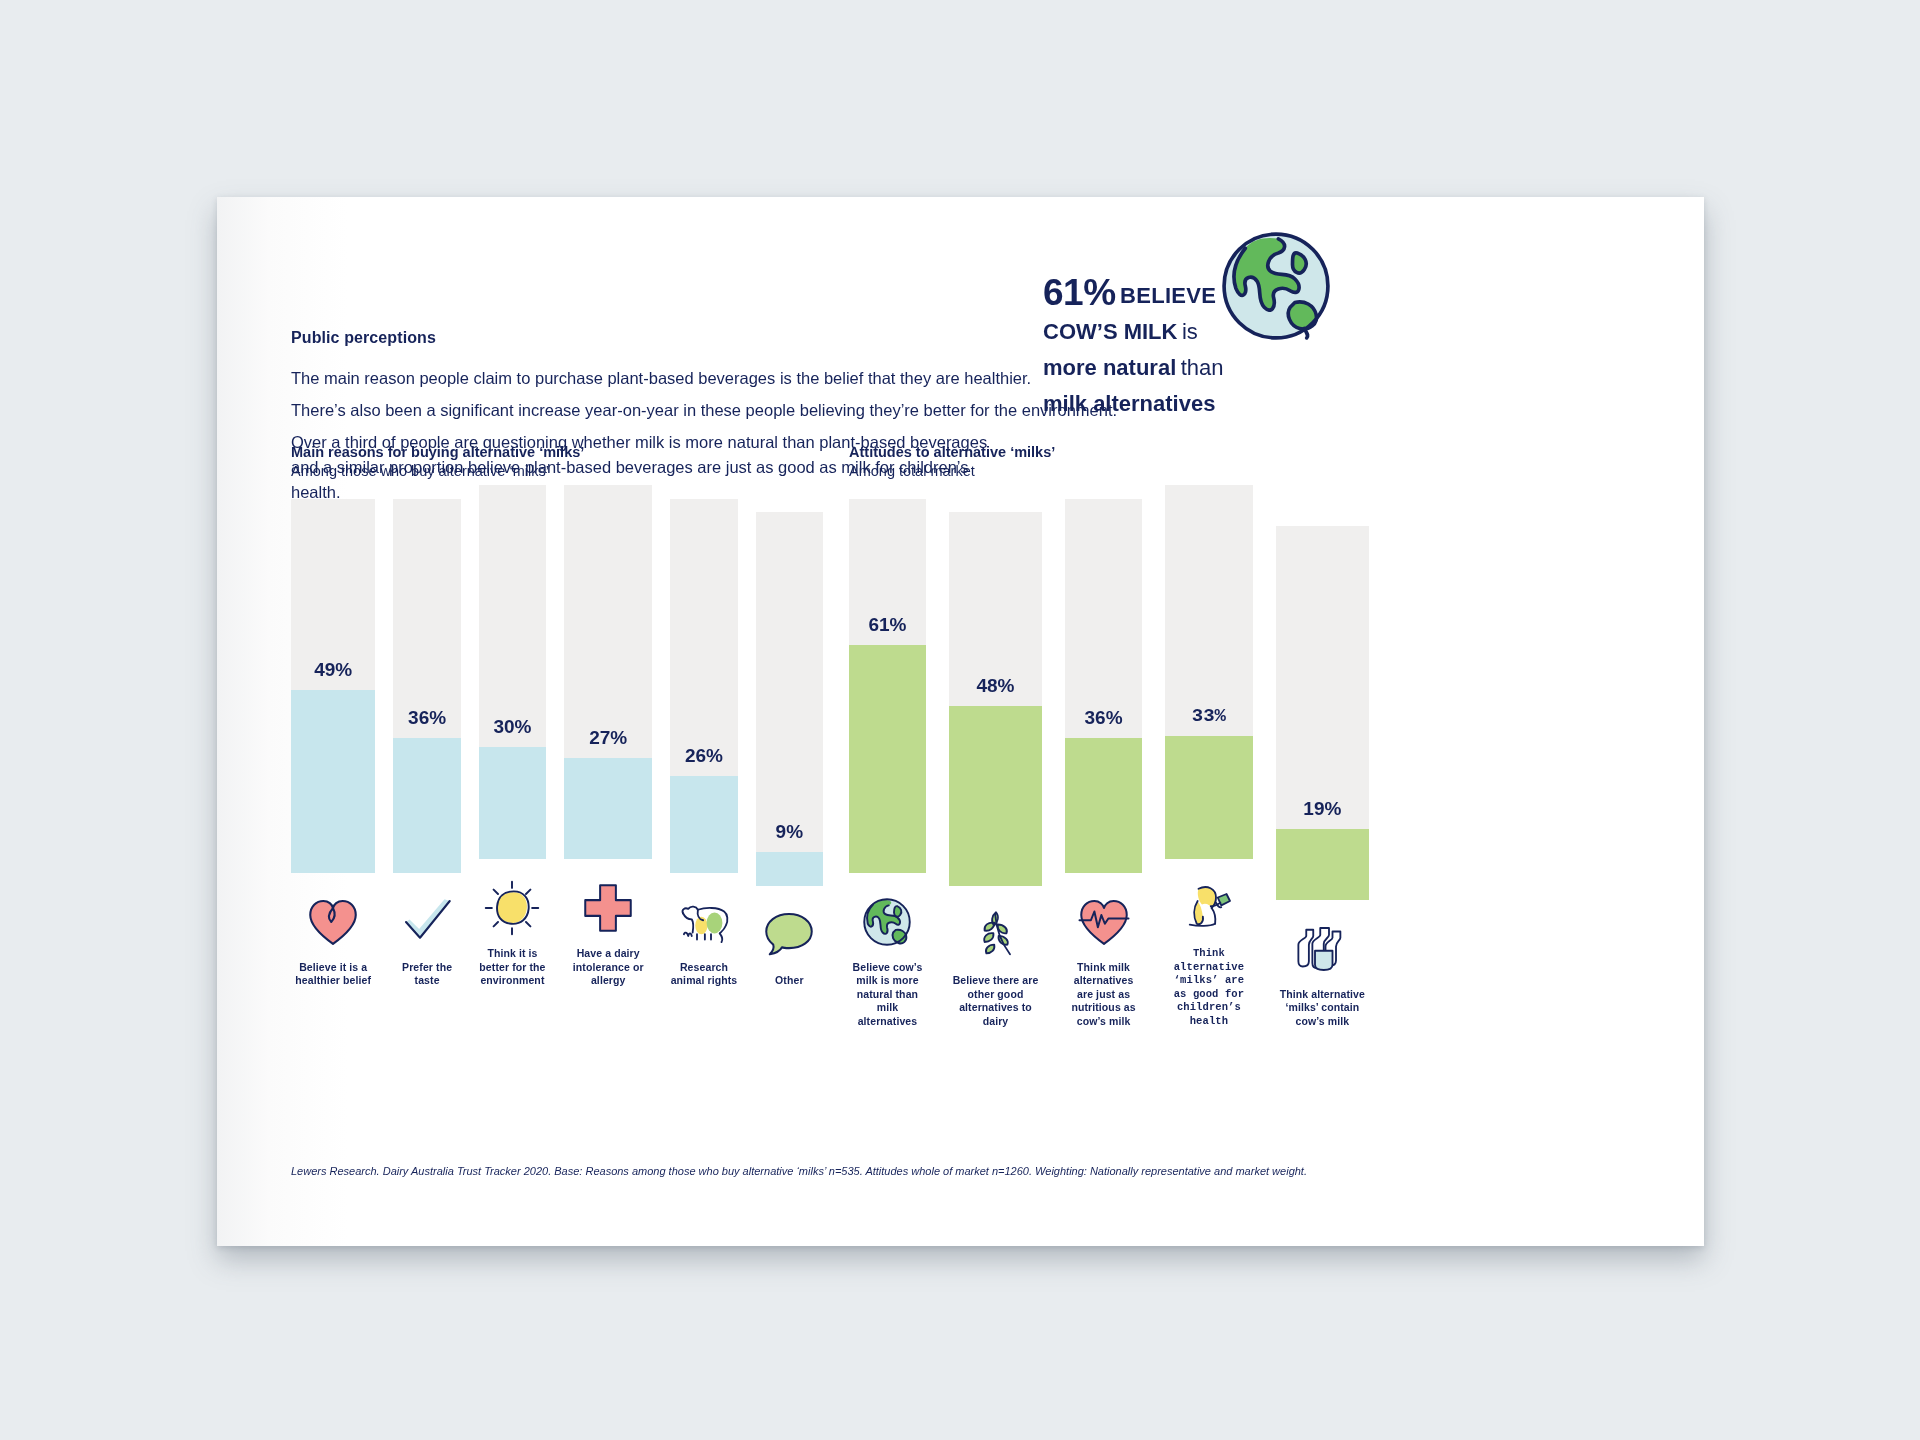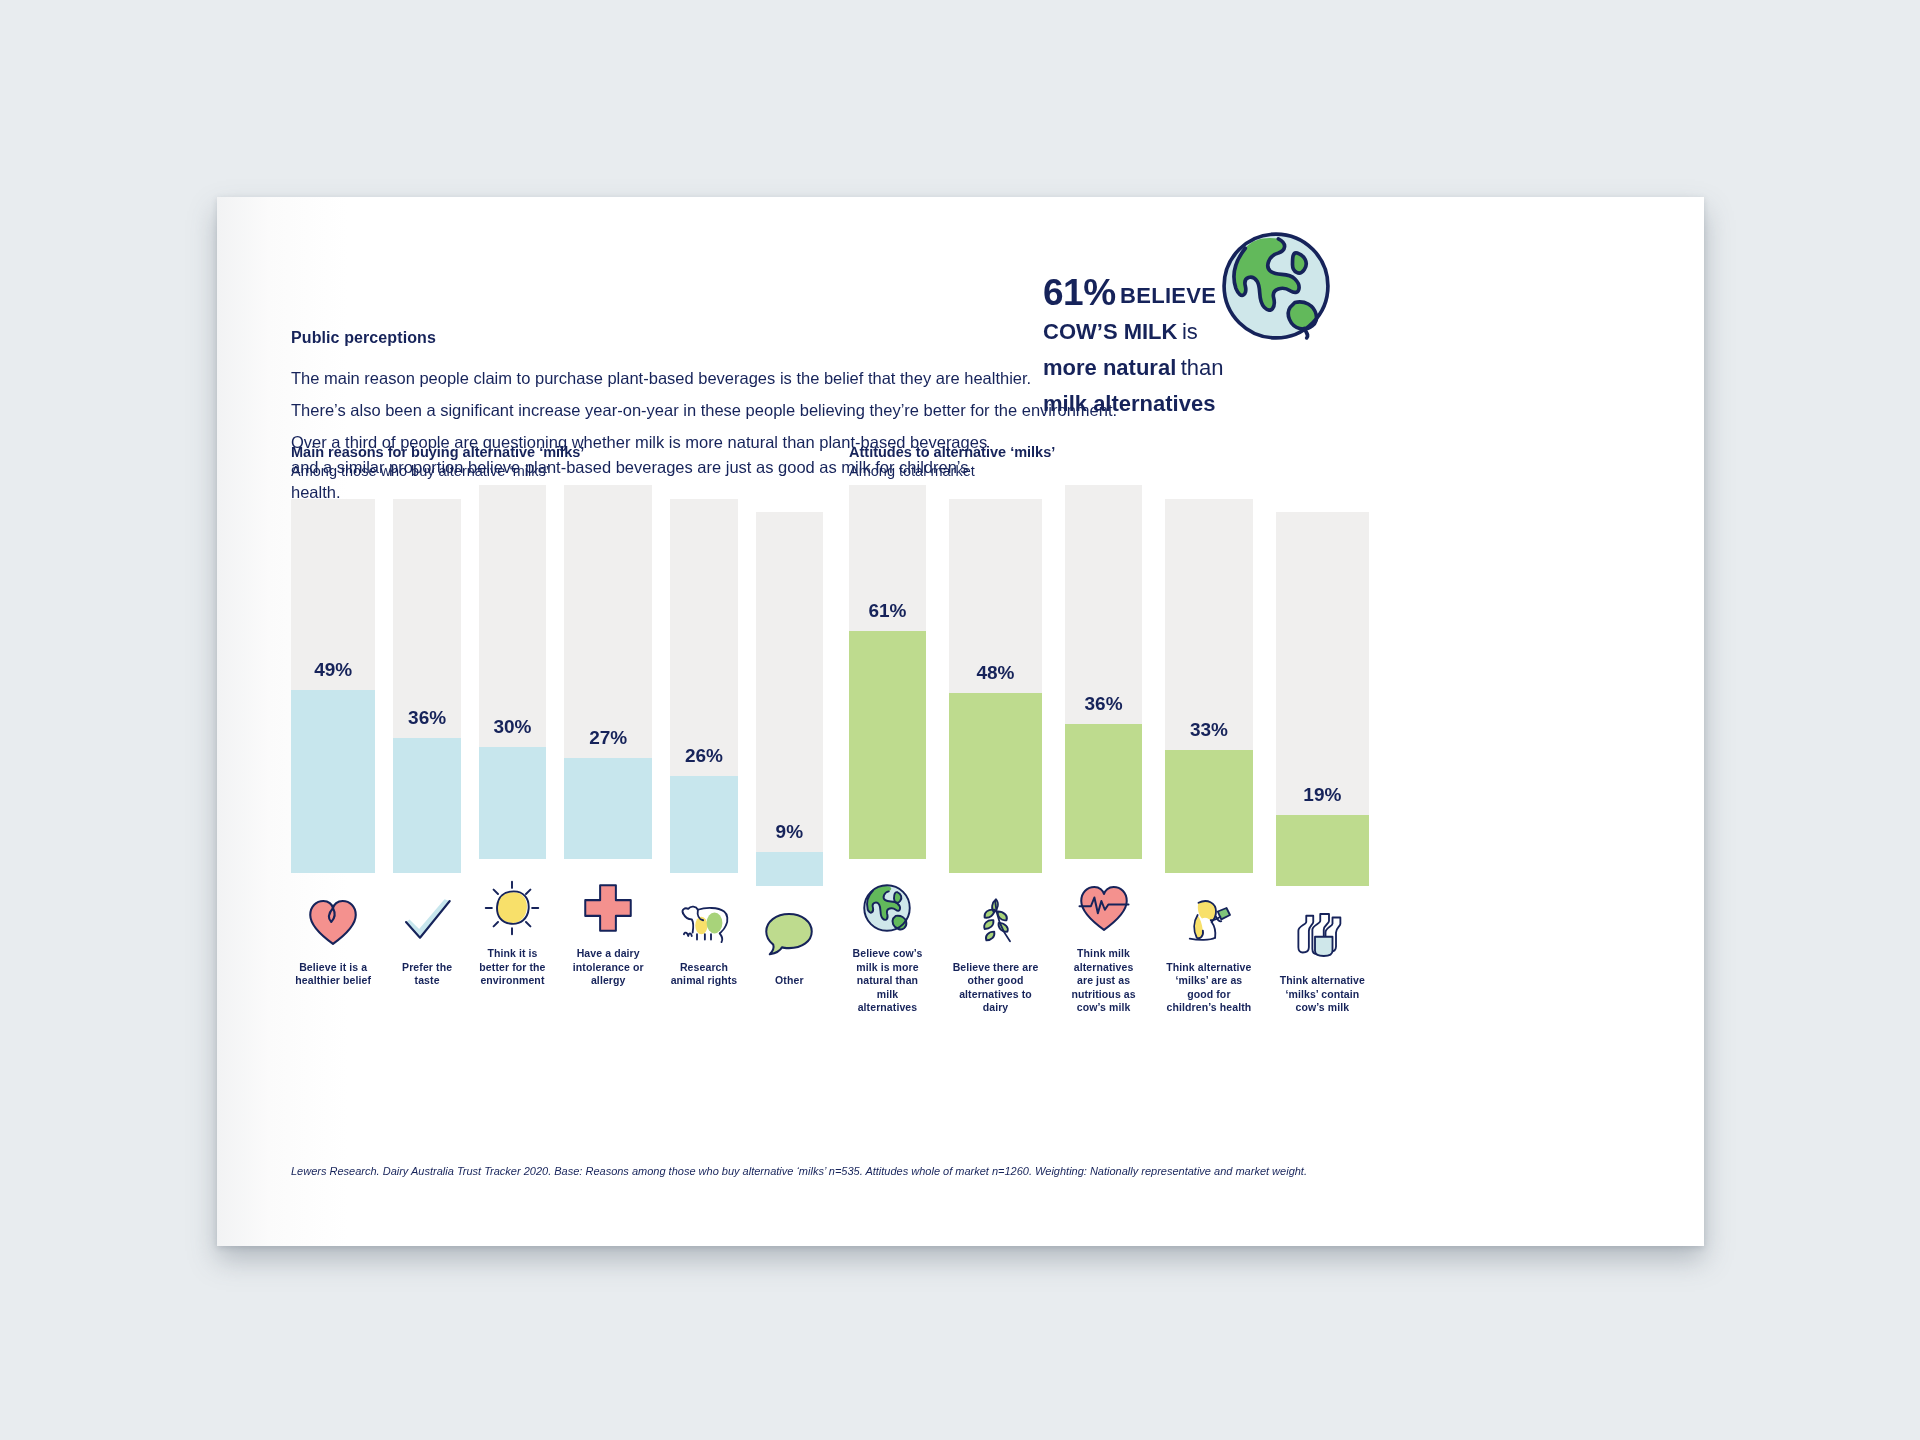--- a/index.html
+++ b/index.html
@@ -250,21 +250,21 @@
             <div class="fill green" style="height: 135px;"></div>
             <div class="val" style="bottom: 144px;">36%</div>
           </div>
           <div class="icon">
             <svg viewBox="0 0 64 64" width="56" height="56">
               <use href="#ic-heart-pulse-icon"></use>
             </svg>
           </div>
           <div class="cap-lbl">Think milk alternatives are just as nutritious as cow’s milk</div>
         </div>
-        <div class="col" style="width: 97px;">
+        <div class="col" style="width: 97px; font-family: Liberation Mono, monospace;">
           <div class="track">
             <div class="fill green" style="height: 123px;"></div>
             <div class="val" style="bottom: 132px;">33%</div>
           </div>
           <div class="icon">
             <svg viewBox="0 0 64 64" width="56" height="56">
               <use href="#ic-child-drinking-icon"></use>
             </svg>
           </div>
           <div class="cap-lbl">Think alternative ‘milks’ are as good for children’s health</div>

